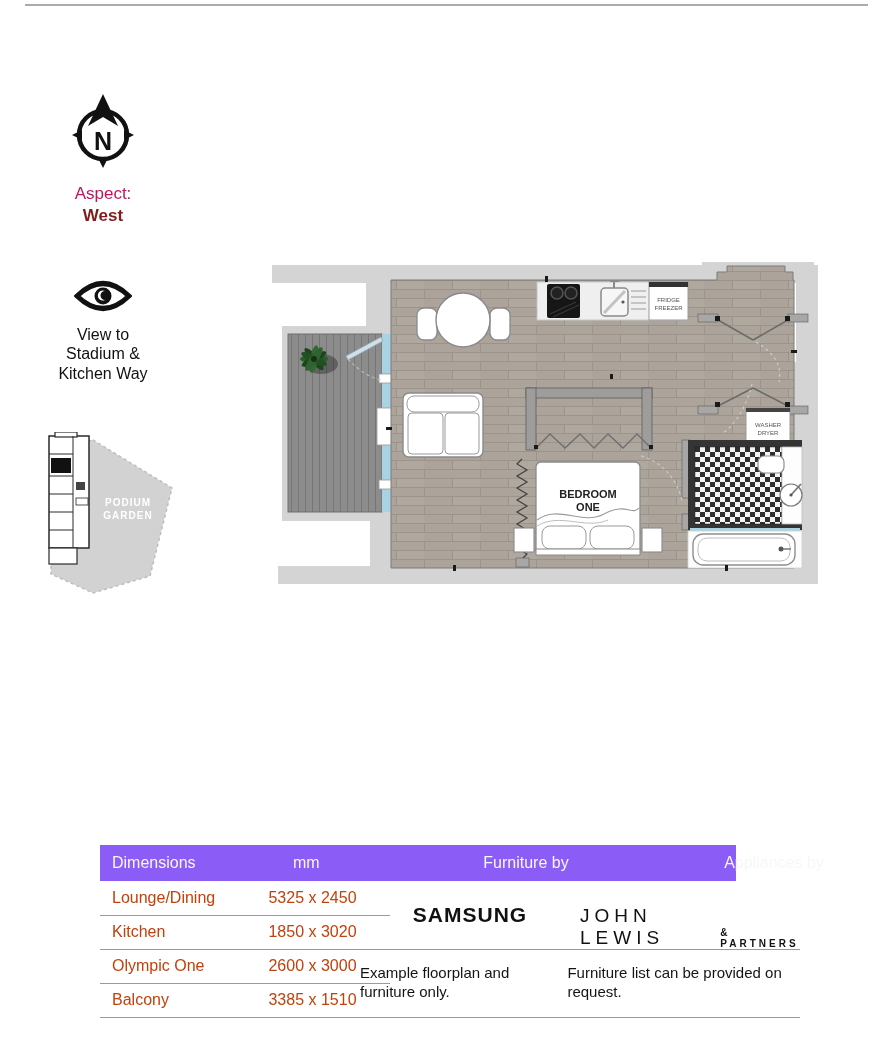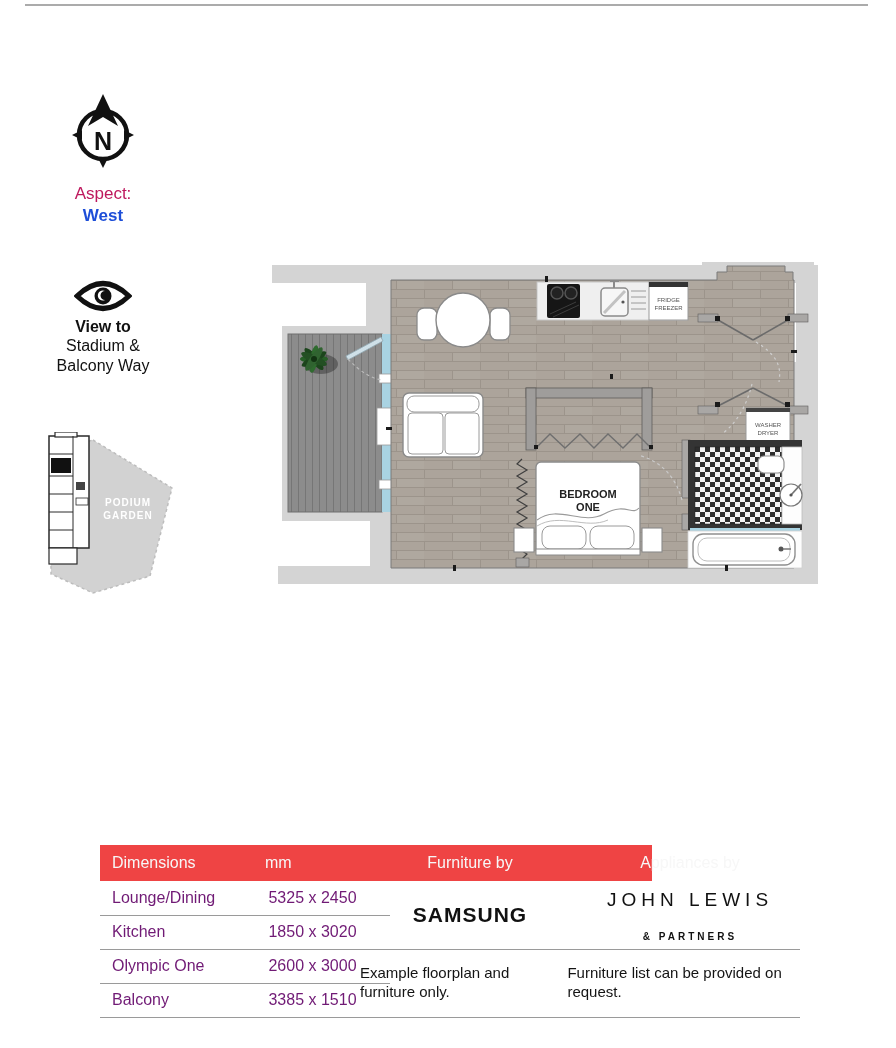--- a/index.html
+++ b/index.html
@@ -3,50 +3,50 @@
 <meta charset="utf-8">
 <style>
   html,body{margin:0;padding:0;background:#fff;}
   .page{position:relative;width:896px;height:1048px;background:#fff;overflow:hidden;
         font-family:"Liberation Sans", sans-serif;color:#1a1a1a;}
   .top-rule{position:absolute;top:4px;left:25px;right:28px;height:2px;background:#ababab;}
 
   
   .compass-block{position:absolute;left:41px;top:92px;width:124px;text-align:center;}
   .compass-block .cap{font-size:17px;margin-top:10px;color:#be185d;}
-  .compass-block .val{font-size:17px;font-weight:bold;color:#1d4ed8;margin-top:2px;}
+  .compass-block .val{font-size:17px;font-weight:bold;color:#7f1d1d;margin-top:2px;}
   .view-block{position:absolute;left:33px;top:278px;width:140px;text-align:center;}
-  .view-block .cap{font-size:16px;color:#111;font-weight:bold;}
+  .view-block .cap{font-size:16px;margin-top:8px;color:#111;}
   .view-block .val{font-size:16px;font-weight:normal;color:#111;line-height:1.25;}
 
   .siteplan{position:absolute;left:40px;top:432px;}
   .floorplan{position:absolute;left:270px;top:262px;}
 
   
   .dim-table{position:absolute;left:100px;top:845px;width:700px;height:174px;}
-  .tbl-header{position:absolute;left:0;top:0;width:552px;height:36px;background:#ef4444;
-              display:flex;align-items:center;color:#f7f7f7;font-size:16px;}
+  .tbl-header{position:absolute;left:0;top:0;width:636px;height:36px;background:#8b5cf6;
+              display:flex;align-items:center;color:#f7f7f7;font-size:16px;gap:28px;}
   .hc{flex:none;}
   .hc.c1{width:165px;padding-left:12px;box-sizing:border-box;text-align:left;}
   .hc.c2{width:95px;}
   .hc.c3{width:220px;text-align:center;}
   .hc.c4{width:220px;text-align:center;}
   .tbl-rows{position:absolute;left:0;top:36px;width:285px;}
-  .trow{height:34px;display:flex;align-items:center;font-size:16px;color:#701a75;}
+  .trow{height:34px;display:flex;align-items:center;font-size:16px;color:#c2410c;}
   .trow .name{width:165px;padding-left:12px;box-sizing:border-box;}
   .trow .mm{width:95px;text-align:center;}
   .sep{position:absolute;height:1px;background:#9a9a9a;}
   .sep.left{width:290px;}
   .sep.full{width:700px;}
   .brand-samsung{position:absolute;left:260px;top:36px;width:220px;height:68px;
                  display:flex;align-items:center;justify-content:center;
                  font-size:21px;font-weight:900;letter-spacing:1px;color:#111;
                  transform:scaleY(.95);}
   .brand-jl{position:absolute;left:480px;top:36px;width:220px;height:68px;
-            display:flex;flex-direction:column;align-items:center;justify-content:center;color:#111;}
+            display:flex;align-items:flex-end;justify-content:center;color:#111;}
   .brand-jl .l1{font-size:19px;letter-spacing:5px;font-weight:500;}
   .brand-jl .l2{font-size:10px;letter-spacing:3px;font-weight:600;margin-top:20px;}
   .tbl-note{position:absolute;left:260px;top:104px;width:440px;height:68px;
             display:flex;flex-direction:row;align-items:center;justify-content:center;
             font-size:15px;color:#141414;line-height:1.25;}
 </style>
 </head>
 <body>
 
 <div class="page">
@@ -66,21 +66,21 @@
   </div>
 
   <div class="view-block">
     <svg width="58" height="36" viewBox="0 0 58 36">
       <path d="M3,18 Q29,-7 55,18 Q29,43 3,18 Z" fill="#fff" stroke="#111" stroke-width="5"></path>
       <circle cx="29" cy="18" r="8.5" fill="#111"></circle>
       <path d="M31,13 a5,5 0 1 0 0,9 a3.5,3.5 0 1 1 0,-9 Z" fill="#fff"></path>
     </svg>
     <div class="cap">View to</div>
     <div class="val">Stadium &amp;</div>
-    <div class="val">Balcony Way</div>
+    <div class="val">Kitchen Way</div>
   </div>
 
   <svg class="siteplan" width="170" height="182" viewBox="0 0 170 182">
     <polygon points="53,8 132,56 110,144 53,161 11,142 11,20" fill="#d2d2d2" stroke="#bdbdbd" stroke-width="1.5" stroke-dasharray="3,3"></polygon>
     <g>
       <rect x="9" y="4" width="40" height="112" fill="#fff" stroke="#2a2a2a" stroke-width="1.5"></rect>
       <rect x="15" y="0" width="22" height="5" fill="#fff" stroke="#2a2a2a" stroke-width="1.2"></rect>
       <rect x="9" y="116" width="28" height="16" fill="#fff" stroke="#2a2a2a" stroke-width="1.2"></rect>
       <line x1="9" y1="22" x2="33" y2="22" stroke="#2a2a2a" stroke-width="1"></line>
       <line x1="9" y1="44" x2="33" y2="44" stroke="#2a2a2a" stroke-width="1"></line>

